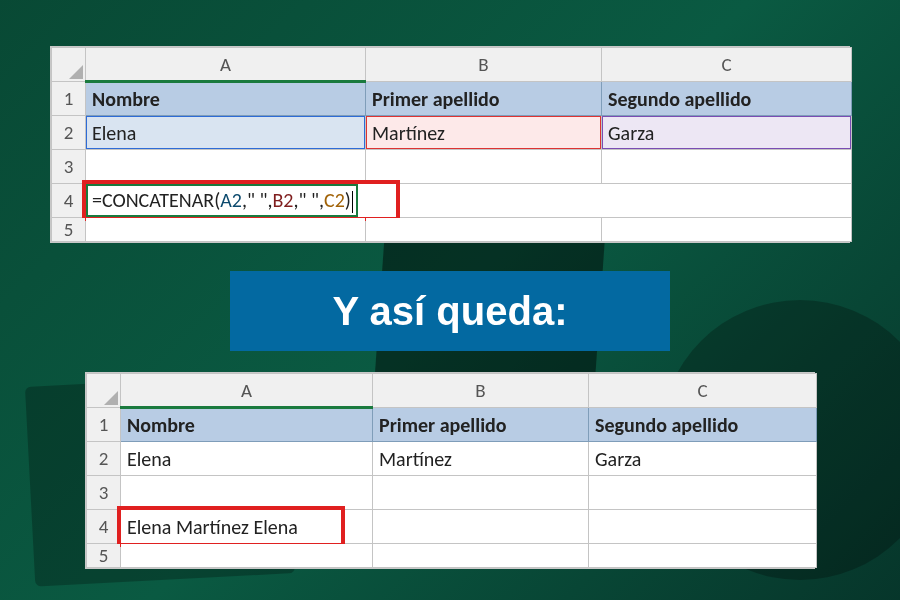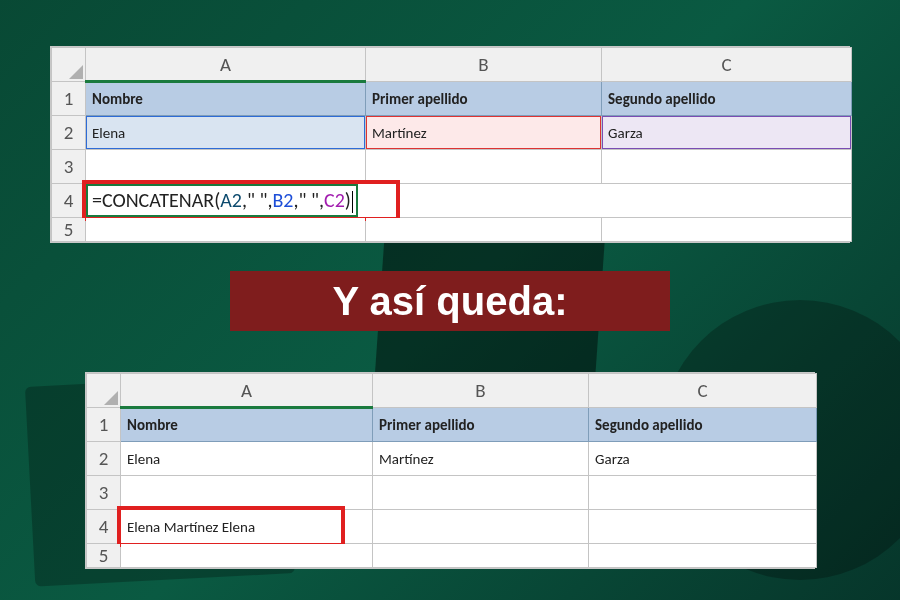--- a/index.html
+++ b/index.html
@@ -24,21 +24,21 @@
     background: #fff;
     border: 1px solid #c8c8c8;
   }
   .sheet.top { left: 50px; top: 46px; width: 800px; }
   .sheet.bottom { left: 85px; top: 372px; width: 730px; }
 
   table { border-collapse: collapse; width: 100%; table-layout: fixed; }
   td, th {
     border: 1px solid #c4c4c4;
     height: 34px;
-    font-size: 15px;
+    font-size: 20px;
     color: #222;
     text-align: left;
     padding: 0 6px;
     background: #fff;
     font-weight: normal;
     position: relative;
   }
   .corner {
     background: #f0f0f0;
     width: 34px;
@@ -101,32 +101,32 @@
   }
   .editing-border {
     position:absolute;
     left:0; top:0;
     height:100%; width:272px;
     border:2px solid #1a7a3e;
     pointer-events:none;
   }
   .f-black { color:#222;text-align:right; }
   .f-blue { color:#0c4a6e; }
-  .f-red { color:#1d4ed8;margin-top:44px; }
-  .f-purple { color:#a21caf; }
+  .f-red { color:#7f1d1d;margin-top:44px; }
+  .f-purple { color:#a16207; }
   .cursor {
     display:inline-block; width:1px; height:22px;
     background:#000; vertical-align:middle; margin-left:1px;
   }
 
   .caption-band {
     position:absolute;
     left:230px; top:271px;
-    width:440px; height:60px;
-    background:#7f1d1d;
+    width:440px; height:80px;
+    background:#0369a1;
     display:flex; align-items:center; justify-content:center;
   }
   .caption-band span {
     color:#fff;
     font-size:40px;
     font-weight:700;
     font-family: Arial, Helvetica, sans-serif;
   }
 
   .row-short td { height:20px; }

